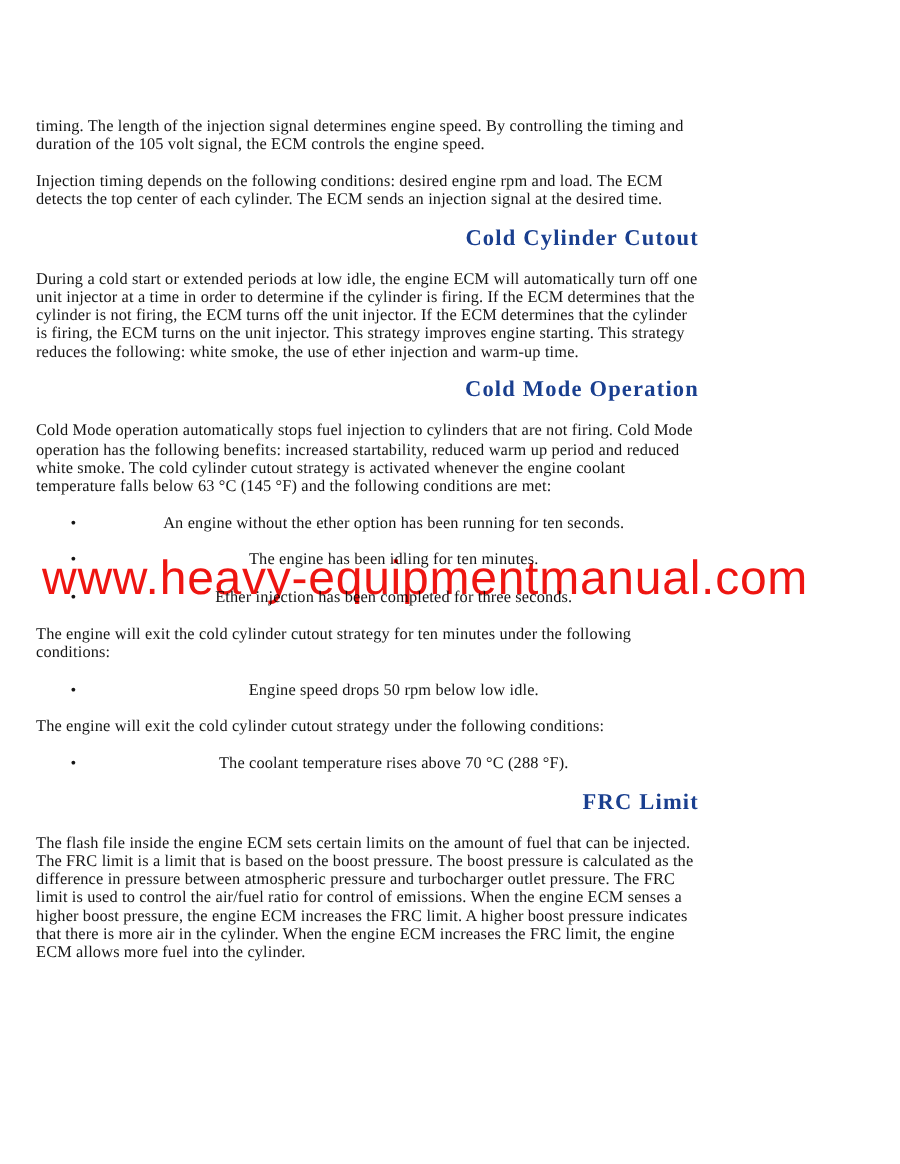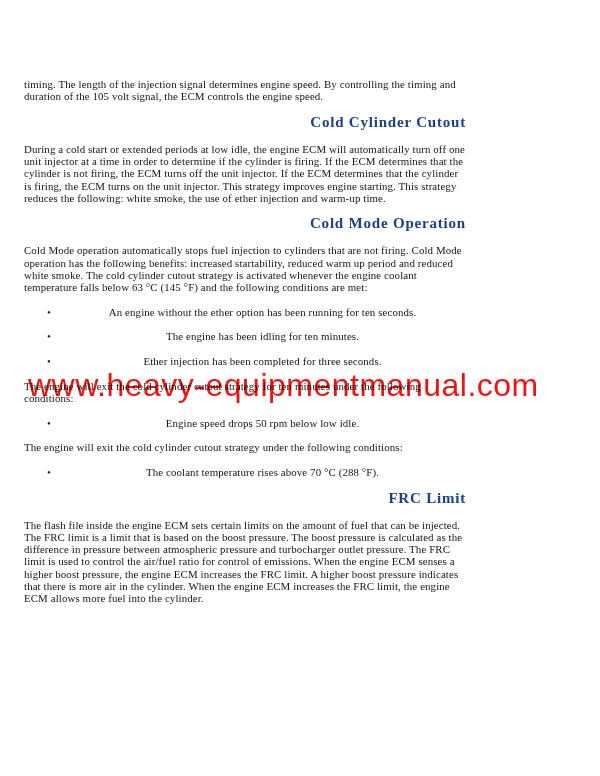--- a/index.html
+++ b/index.html
@@ -76,20 +76,21 @@
     pointer-events: none;
   }
 </style>
 </head>
 <body>
 
 <div class="page">
 
   <div class="doc">
     <p class="para">timing. The length of the injection signal determines engine speed. By controlling the timing and duration of the 105 volt signal, the ECM controls the engine speed.</p>
+    <p class="para">Injection timing depends on the following conditions: desired engine rpm and load. The ECM detects the top center of each cylinder. The ECM sends an injection signal at the desired time.</p>
 
     <h2 class="h2">Cold Cylinder Cutout</h2>
     <p class="para">During a cold start or extended periods at low idle, the engine ECM will automatically turn off one unit injector at a time in order to determine if the cylinder is firing. If the ECM determines that the cylinder is not firing, the ECM turns off the unit injector. If the ECM determines that the cylinder is firing, the ECM turns on the unit injector. This strategy improves engine starting. This strategy reduces the following: white smoke, the use of ether injection and warm-up time.</p>
 
     <h2 class="h2">Cold Mode Operation</h2>
     <p class="para">Cold Mode operation automatically stops fuel injection to cylinders that are not firing. Cold Mode operation has the following benefits: increased startability, reduced warm up period and reduced white smoke. The cold cylinder cutout strategy is activated whenever the engine coolant temperature falls below 63 °C (145 °F) and the following conditions are met:</p>
 
     <div class="bullet">An engine without the ether option has been running for ten seconds.</div>
     <div class="bullet">The engine has been idling for ten minutes.</div>
     <div class="bullet">Ether injection has been completed for three seconds.</div>

